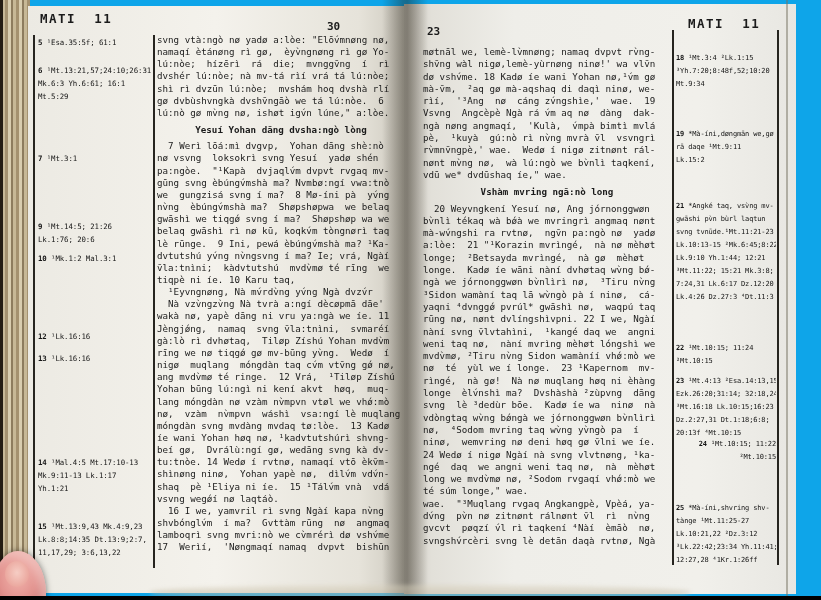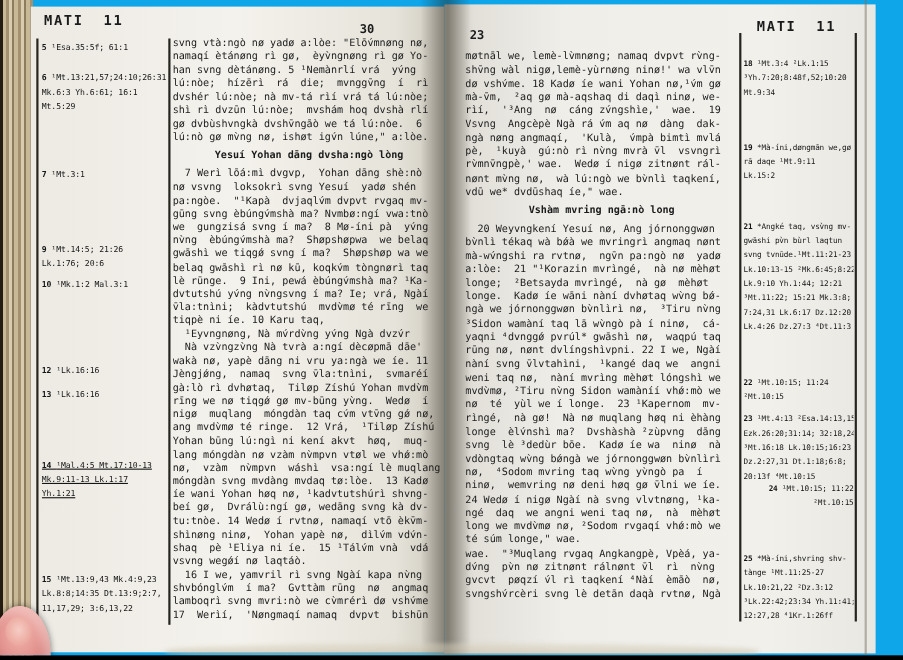--- a/index.html
+++ b/index.html
@@ -97,21 +97,21 @@
       </div>
       <div class="ref-block" style="top: 252px;">
         <div class="ref-line"><span class="ref-num">10 </span>¹Mk.1:2 Mal.3:1</div>
       </div>
       <div class="ref-block" style="top: 330px;">
         <div class="ref-line"><span class="ref-num">12 </span>¹Lk.16:16</div>
       </div>
       <div class="ref-block" style="top: 352px;">
         <div class="ref-line"><span class="ref-num">13 </span>¹Lk.16:16</div>
       </div>
-      <div class="ref-block" style="top: 416px; text-decoration: underline;">
+      <div class="ref-block" style="top: 456px;">
         <div class="ref-line"><span class="ref-num">14 </span>¹Mal.4:5 Mt.17:10-13</div>
         <div class="ref-line">Mk.9:11-13 Lk.1:17</div>
         <div class="ref-line">Yh.1:21</div>
       </div>
       <div class="ref-block" style="top: 520px;">
         <div class="ref-line"><span class="ref-num">15 </span>¹Mt.13:9,43 Mk.4:9,23</div>
         <div class="ref-line">Lk.8:8;14:35 Dt.13:9;2:7,</div>
         <div class="ref-line">11,17,29; 3:6,13,22</div>
       </div>
     </div>
@@ -156,21 +156,20 @@
         <div class="ref-line">tànge ¹Mt.11:25-27</div>
         <div class="ref-line">Lk.10:21,22 ²Dz.3:12</div>
         <div class="ref-line">³Lk.22:42;23:34 Yh.11:41;</div>
         <div class="ref-line">12:27,28 ⁴1Kr.1:26ff</div>
       </div>
     </div>
 
   <div class="bodycol body-left">
       <div class="bline">svng vtà:ngò nø yadø a:lòe: "Elōv́mnøng nø,</div>
       <div class="bline">namaqí ètánøng rì gø,  èyv̀ngnøng rì gø Yo-</div>
-      <div class="bline">han svng dètánøng. 5 ¹Nemànrlí vrá  yv́ng</div>
       <div class="bline">lú:nòe;  hízērì  rá  die;  mvnggv̄ng  í  rì</div>
       <div class="bline">dvshér lú:nòe; nà mv-tá rìí vrá tá lú:nòe;</div>
       <div class="bline">shì rì dvzūn lú:nòe;  mvshám hoq dvshà rlí</div>
       <div class="bline">gø dvbùshvngkà dvshv̄ngāò we tá lú:nòe.  6</div>
       <div class="bline">lú:nò gø mv̀ng nø, ishøt igv́n lúne," a:lòe.</div>
       <div class="bheading">Yesuí Yohan dāng dvsha:ngò lòng</div>
       <div class="bline">  7 Werì lōá:mì dvgvp,  Yohan dāng shè:nò</div>
       <div class="bline">nø vsvng  loksokrì svng Yesuí  yadø shén</div>
       <div class="bline">pa:ngòe.  "¹Kapà  dvjaqlv́m dvpvt rvgaq mv-</div>
       <div class="bline">gūng svng èbúngv́mshà ma? Nvmbø:ngí vwa:tnò</div>

